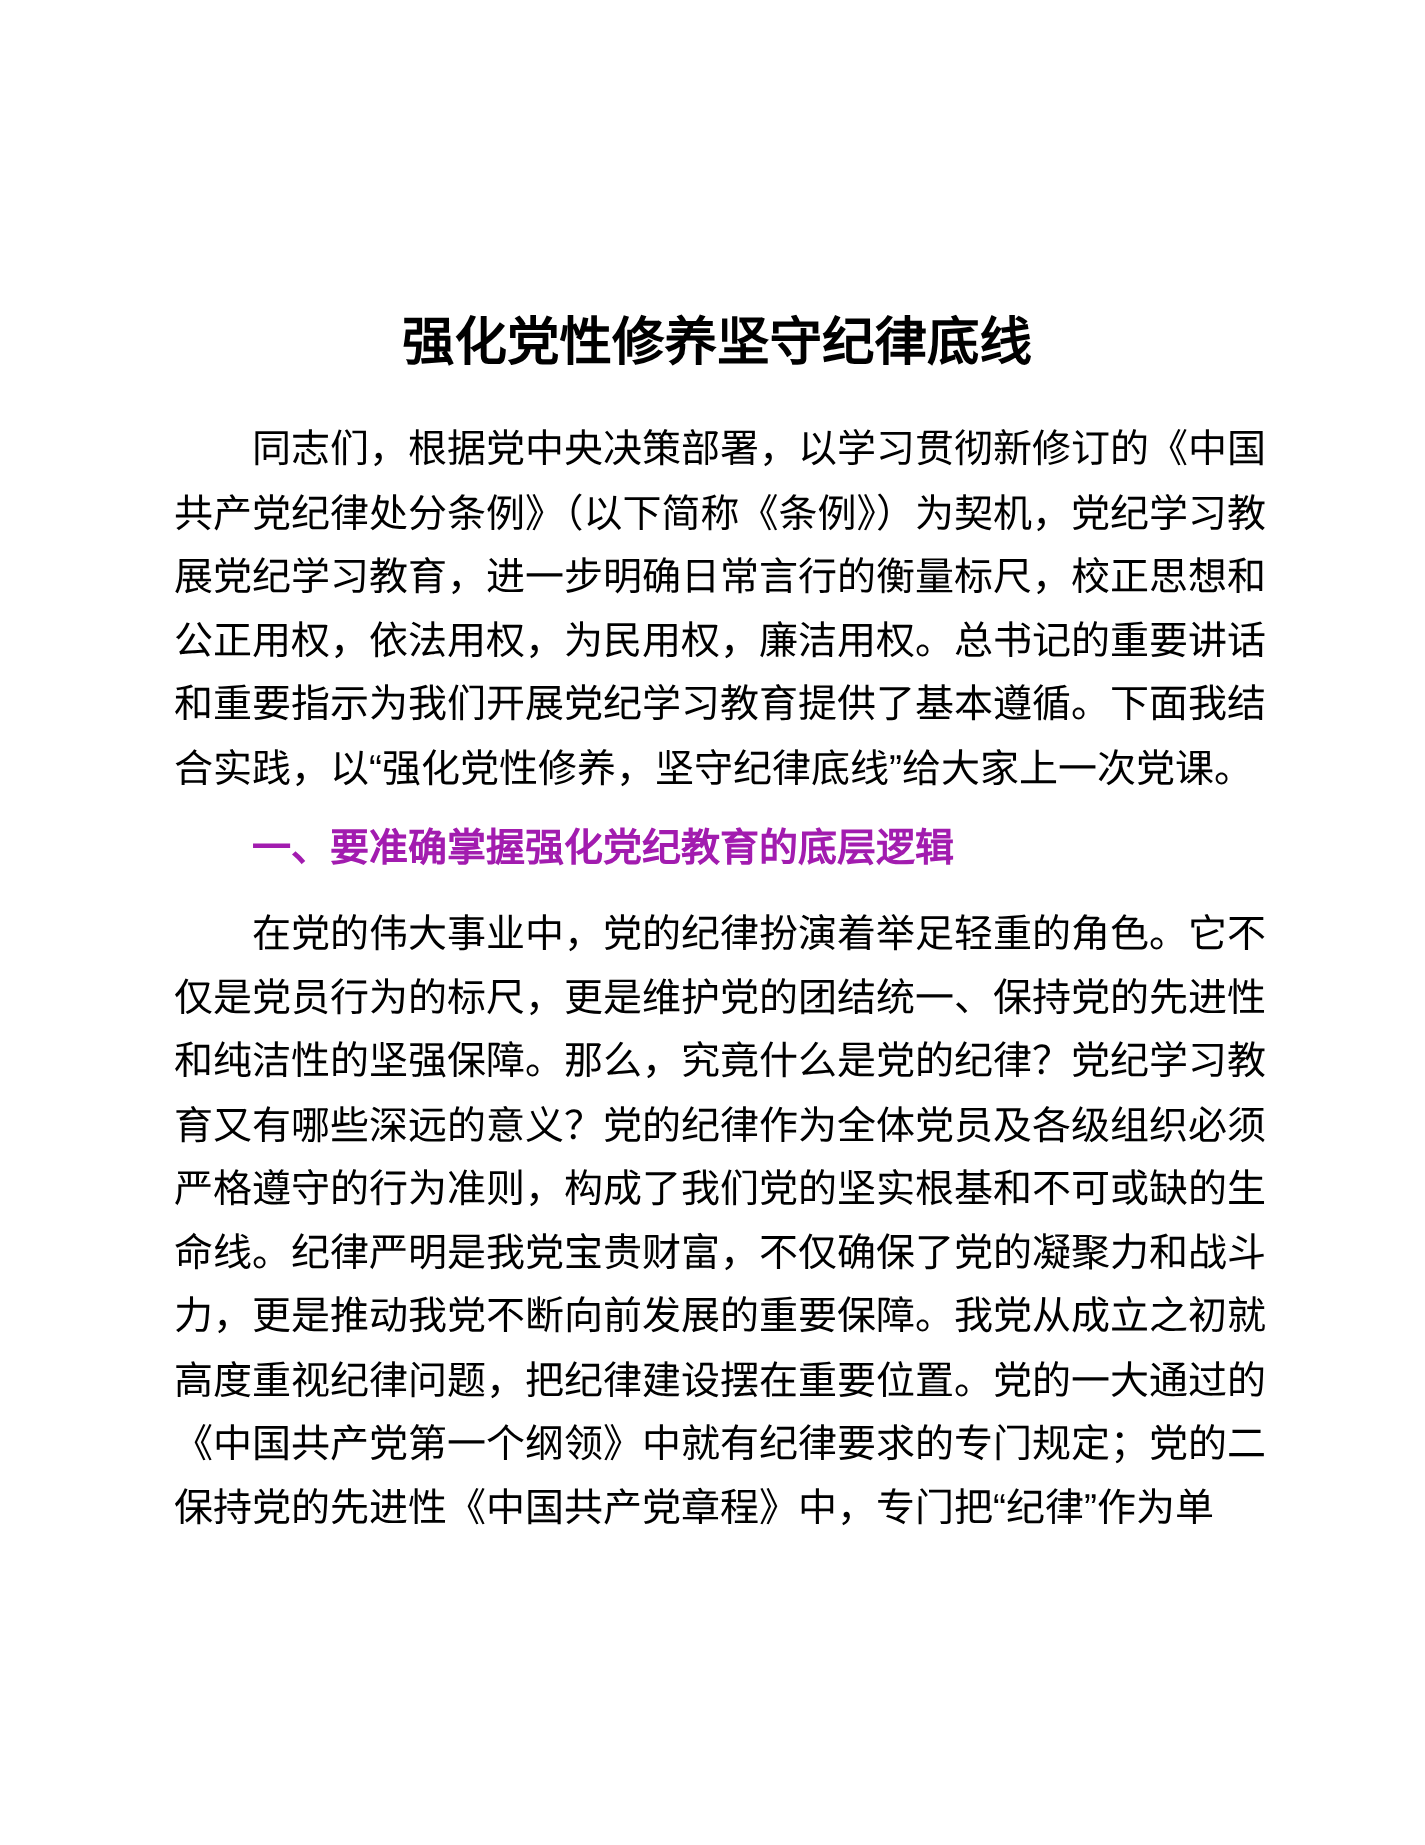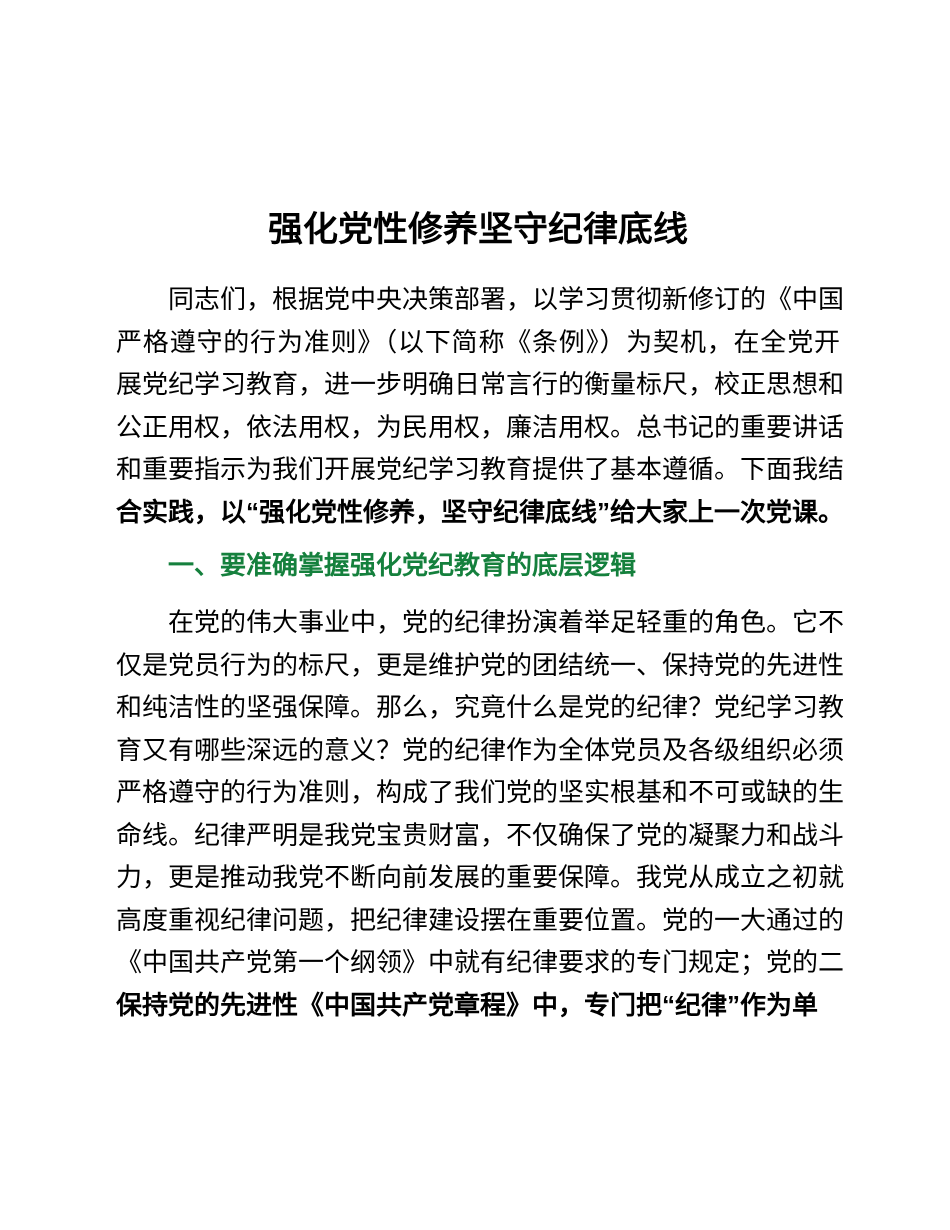--- a/index.html
+++ b/index.html
@@ -39,48 +39,47 @@
     white-space: nowrap;        
     text-align: justify;
     text-align-last: justify;   
     overflow: visible;
   }
   .line.first {
     text-indent: 2em;           
   }
   .line.last {
     text-align-last: left;      
-    font-weight: bold;
   }
   .section-heading {
     margin: 11px 0 14px 0;
     font-size: 26px;
     line-height: 43px;
     font-weight: 700;
     text-indent: 2em;
     white-space: nowrap;
   }
 </style>
 </head>
 <body style="background: rgb(255, 255, 255); color: rgb(0, 0, 0);">
 
 <div class="page">
 
   <h1 class="doc-title">强化党性修养坚守纪律底线</h1>
 
   <div class="paragraph">
     <div class="line first">同志们，根据党中央决策部署，以学习贯彻新修订的《中国</div>
-    <div class="line">严格遵守的行为准则》（以下简称《条例》）为契机，在全党开</div>
+    <div class="line">共产党纪律处分条例》（以下简称《条例》）为契机，党纪学习教</div>
     <div class="line">展党纪学习教育，进一步明确日常言行的衡量标尺，校正思想和</div>
     <div class="line">公正用权，依法用权，为民用权，廉洁用权。总书记的重要讲话</div>
     <div class="line">和重要指示为我们开展党纪学习教育提供了基本遵循。下面我结</div>
     <div class="line last">合实践，以“强化党性修养，坚守纪律底线”给大家上一次党课。</div>
   </div>
 
-  <h2 class="section-heading" style="color: #15803d;">一、要准确掌握强化党纪教育的底层逻辑</h2>
+  <h2 class="section-heading" style="color: #a21caf;">一、要准确掌握强化党纪教育的底层逻辑</h2>
 
   <div class="paragraph">
     <div class="line first">在党的伟大事业中，党的纪律扮演着举足轻重的角色。它不</div>
     <div class="line">仅是党员行为的标尺，更是维护党的团结统一、保持党的先进性</div>
     <div class="line">和纯洁性的坚强保障。那么，究竟什么是党的纪律？党纪学习教</div>
     <div class="line">育又有哪些深远的意义？党的纪律作为全体党员及各级组织必须</div>
     <div class="line">严格遵守的行为准则，构成了我们党的坚实根基和不可或缺的生</div>
     <div class="line">命线。纪律严明是我党宝贵财富，不仅确保了党的凝聚力和战斗</div>
     <div class="line">力，更是推动我党不断向前发展的重要保障。我党从成立之初就</div>
     <div class="line">高度重视纪律问题，把纪律建设摆在重要位置。党的一大通过的</div>

